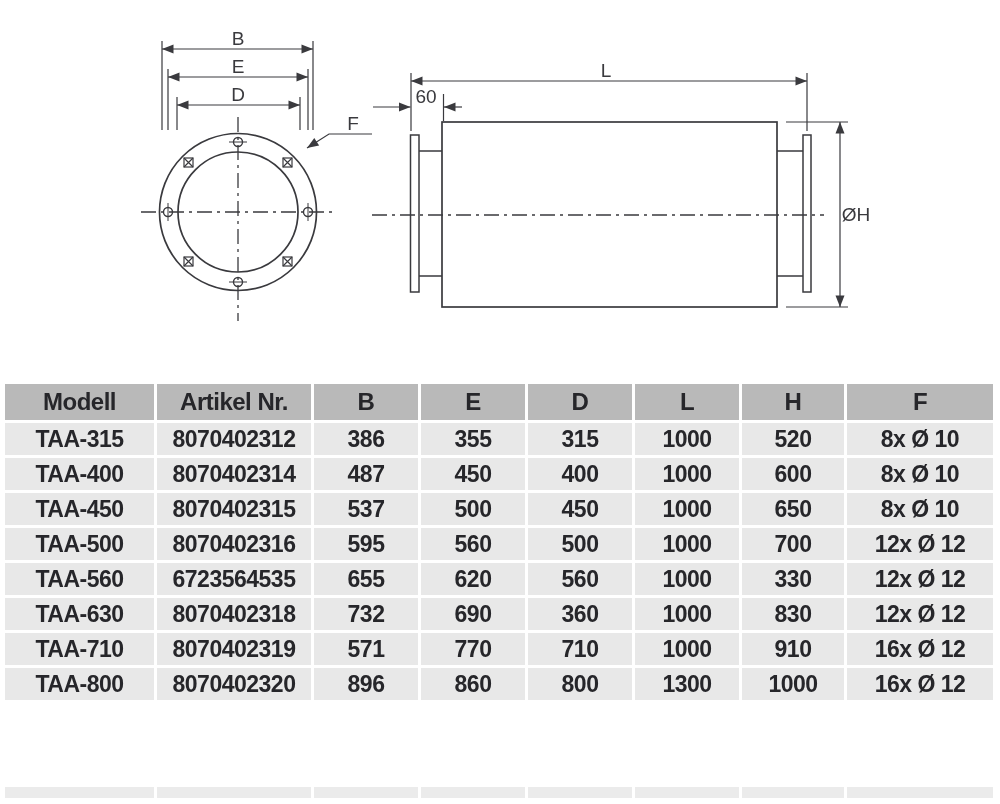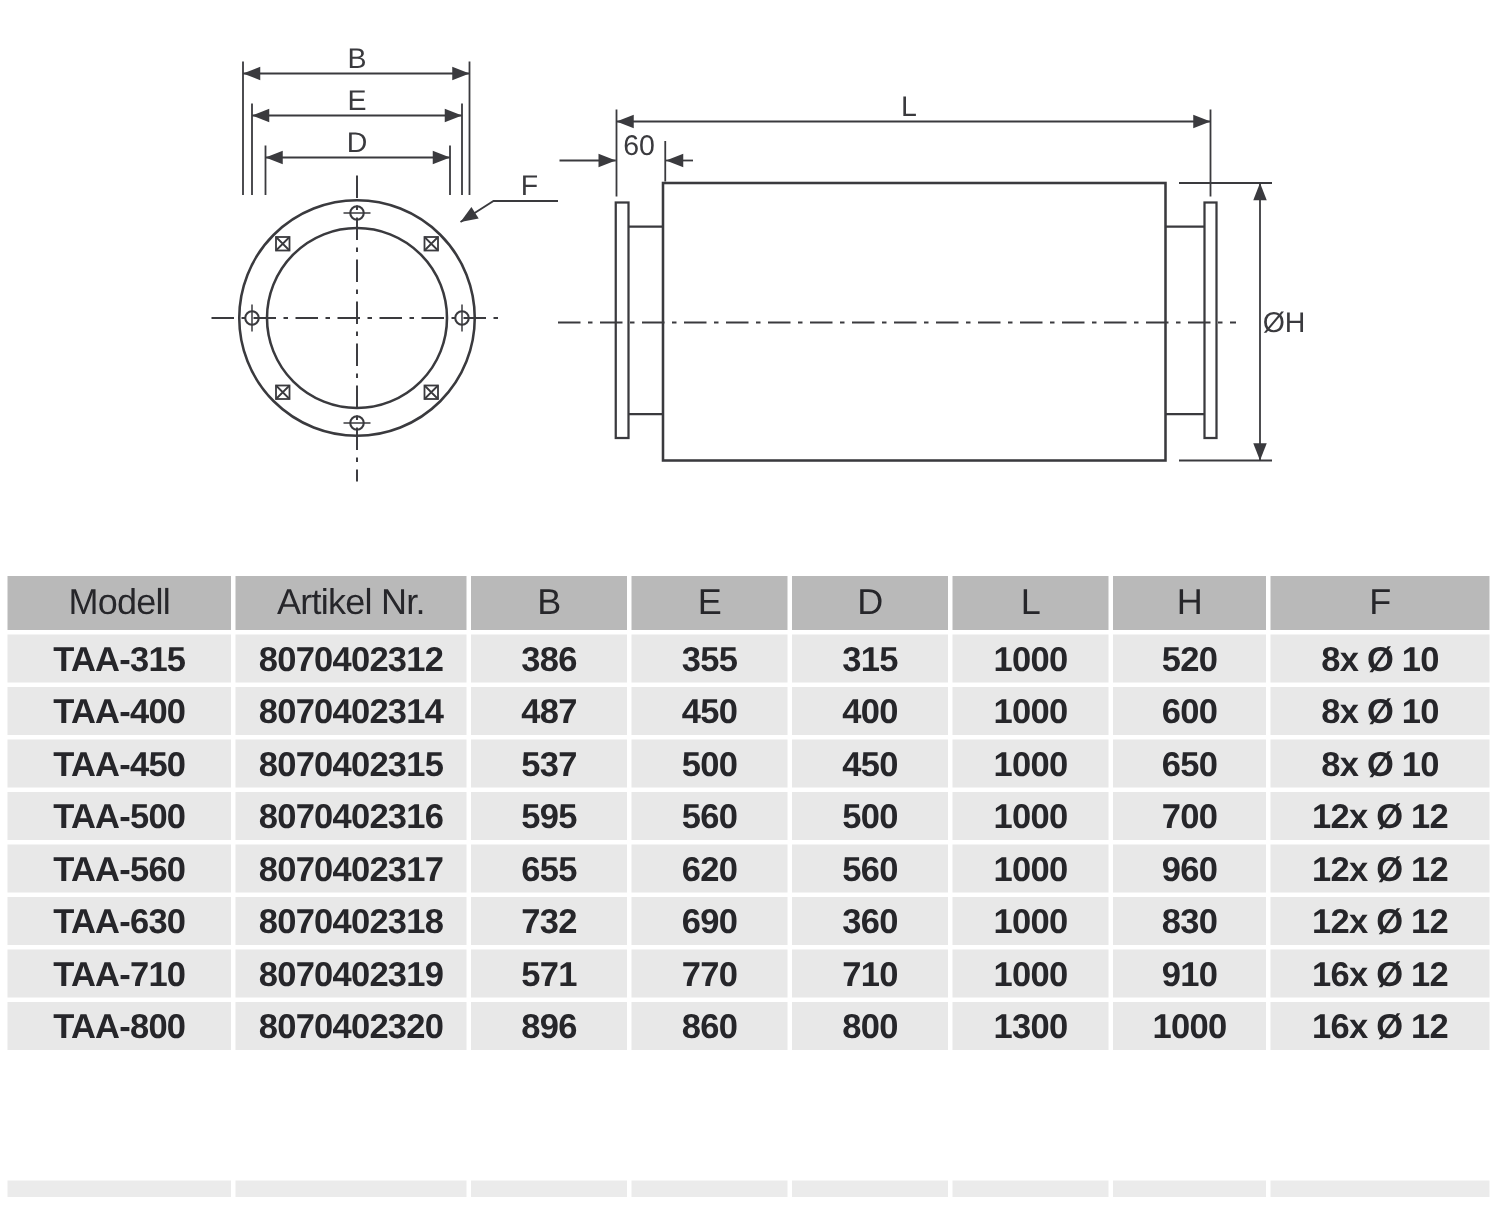--- a/index.html
+++ b/index.html
@@ -13,21 +13,21 @@
   .outline{stroke-width:1.7;}
   .thin{stroke-width:1.2;}
   .cl{stroke-width:1.3;stroke-dasharray:15 5 3 5;}
   .dimtext{fill:#3a3a3e;font-size:19px;font-family:"Liberation Sans",sans-serif;}
   
   #spec-table{
     position:absolute;left:2px;top:381px;
     border-collapse:separate;border-spacing:3px;table-layout:fixed;
   }
   #spec-table th{
-    background:#b9b9b9;color:#26262a;font-weight:normal;font-size:24px;
+    background:#b9b9b9;color:#26262a;font-weight:bold;font-size:24px;
     height:36px;padding:0;text-align:center;letter-spacing:-0.5px;
   }
   #spec-table td{
     background:#e8e8e8;color:#26262a;font-weight:bold;font-size:23px;
     height:32px;padding:0;text-align:center;letter-spacing:-0.5px;white-space:nowrap;
   }
   #cutoff-strip{
     position:absolute;left:5px;top:787px;height:11px;display:flex;gap:3px;
   }
   #cutoff-strip span{display:block;height:11px;background:#ebebeb;}
@@ -189,26 +189,26 @@
         <td>8070402316</td>
         <td>595</td>
         <td>560</td>
         <td>500</td>
         <td>1000</td>
         <td>700</td>
         <td>12x Ø 12</td>
       </tr>
       <tr>
         <td>TAA-560</td>
-        <td>8070402317</td>
+        <td>6723564535</td>
         <td>655</td>
         <td>620</td>
         <td>560</td>
         <td>1000</td>
-        <td>960</td>
+        <td>330</td>
         <td>12x Ø 12</td>
       </tr>
       <tr>
         <td>TAA-630</td>
         <td>8070402318</td>
         <td>732</td>
         <td>690</td>
         <td>360</td>
         <td>1000</td>
         <td>830</td>

